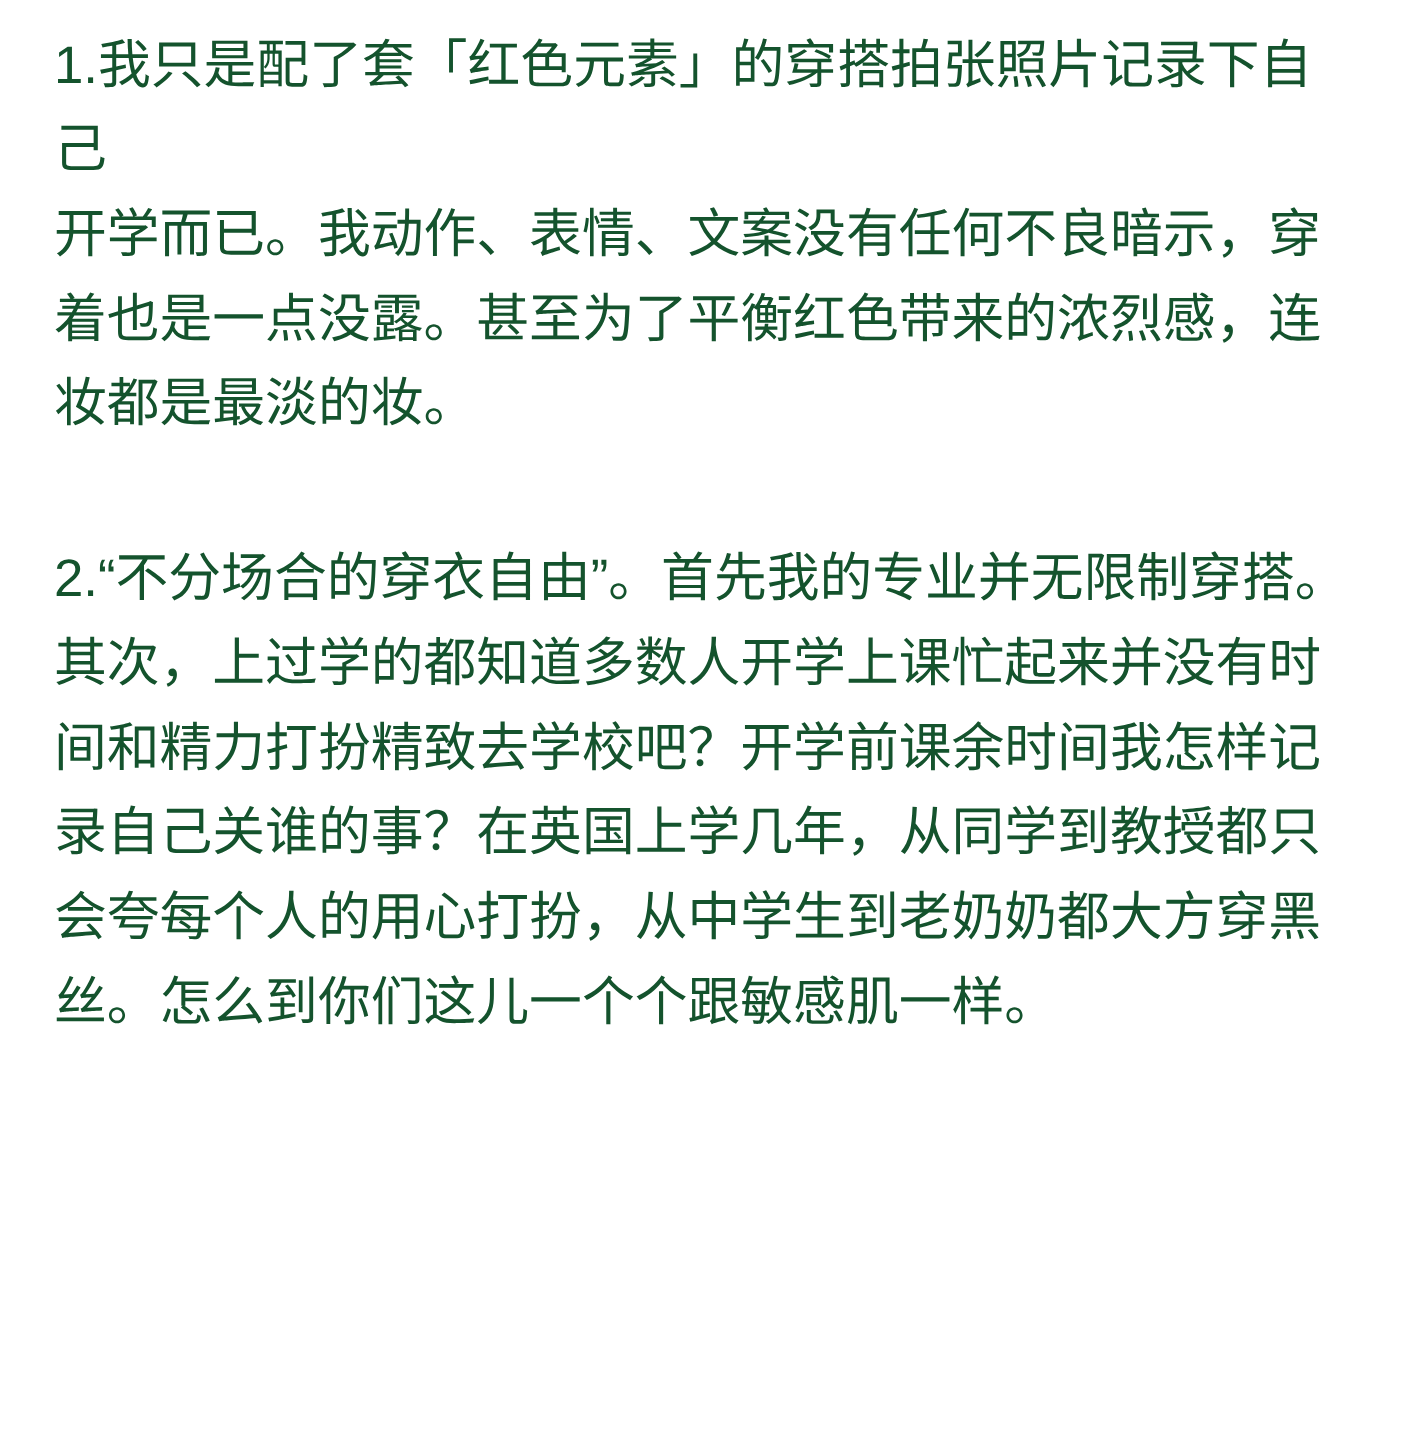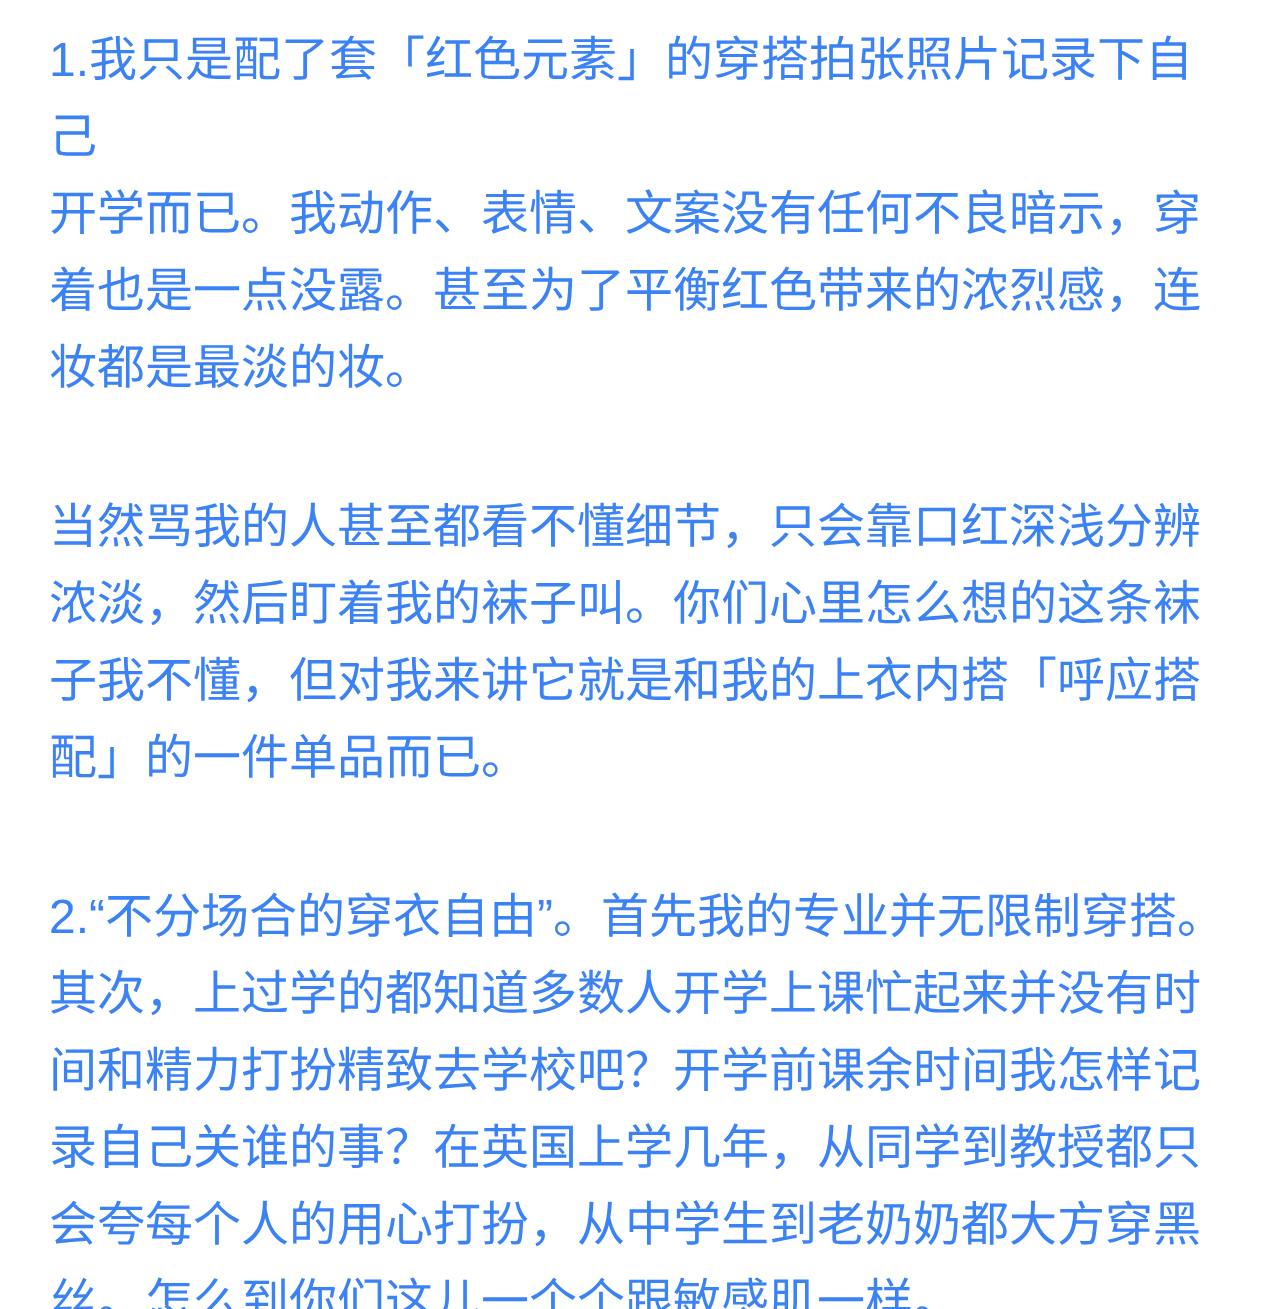--- a/index.html
+++ b/index.html
@@ -14,40 +14,36 @@
       overflow: hidden;
       font-family: "Liberation Sans", sans-serif;
     }
     .post-text {
       padding: 21px 48px 0 49px;
     }
     .post-text p {
       margin: 0 0 82px 0;
       font-size: 48px;
       line-height: 77px;
-      color: #3b82f6;
+      color: #14532d;
       white-space: pre-line;      
       text-align: left;
       letter-spacing: 0;
     }
     .post-text p:last-child {
       margin-bottom: 0;
     }
   </style>
 </head>
 <body>
 
 <article class="post-text">
   <p>1.我只是配了套「红色元素」的穿搭拍张照片记录下自己
 开学而已。我动作、表情、文案没有任何不良暗示，穿
 着也是一点没露。甚至为了平衡红色带来的浓烈感，连
 妆都是最淡的妆。</p>
-  <p>当然骂我的人甚至都看不懂细节，只会靠口红深浅分辨
-浓淡，然后盯着我的袜子叫。你们心里怎么想的这条袜
-子我不懂，但对我来讲它就是和我的上衣内搭「呼应搭
-配」的一件单品而已。</p>
   <p>2.“不分场合的穿衣自由”。首先我的专业并无限制穿搭。
 其次，上过学的都知道多数人开学上课忙起来并没有时
 间和精力打扮精致去学校吧？开学前课余时间我怎样记
 录自己关谁的事？在英国上学几年，从同学到教授都只
 会夸每个人的用心打扮，从中学生到老奶奶都大方穿黑
 丝。怎么到你们这儿一个个跟敏感肌一样。</p>
 </article>
 
 </body></html>

